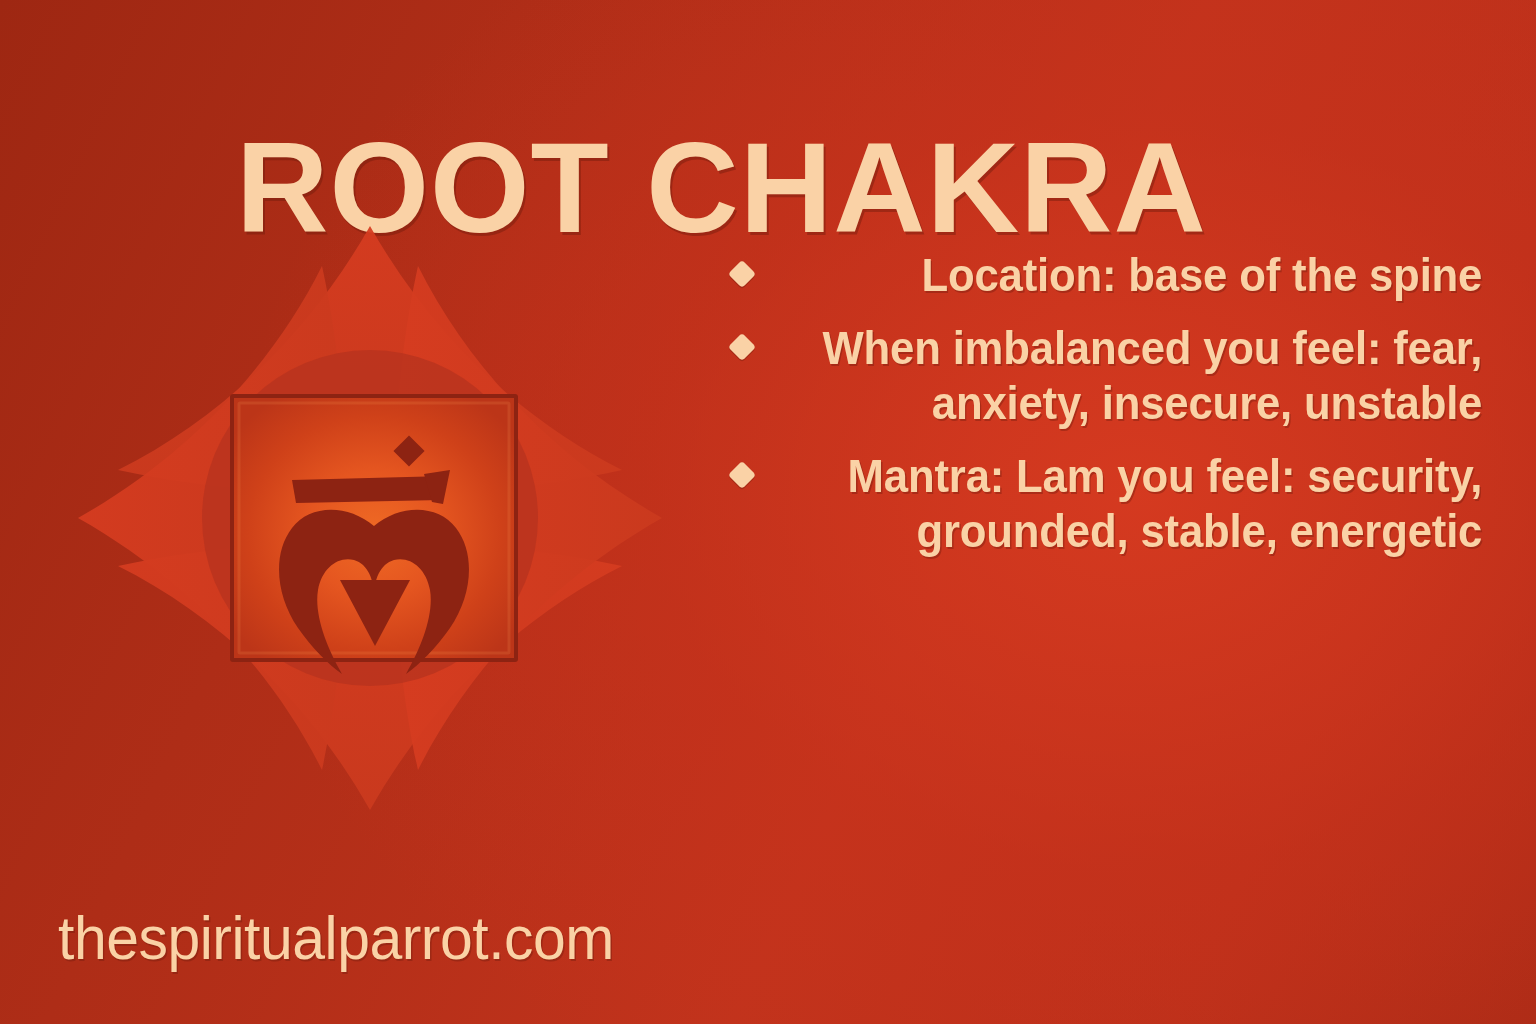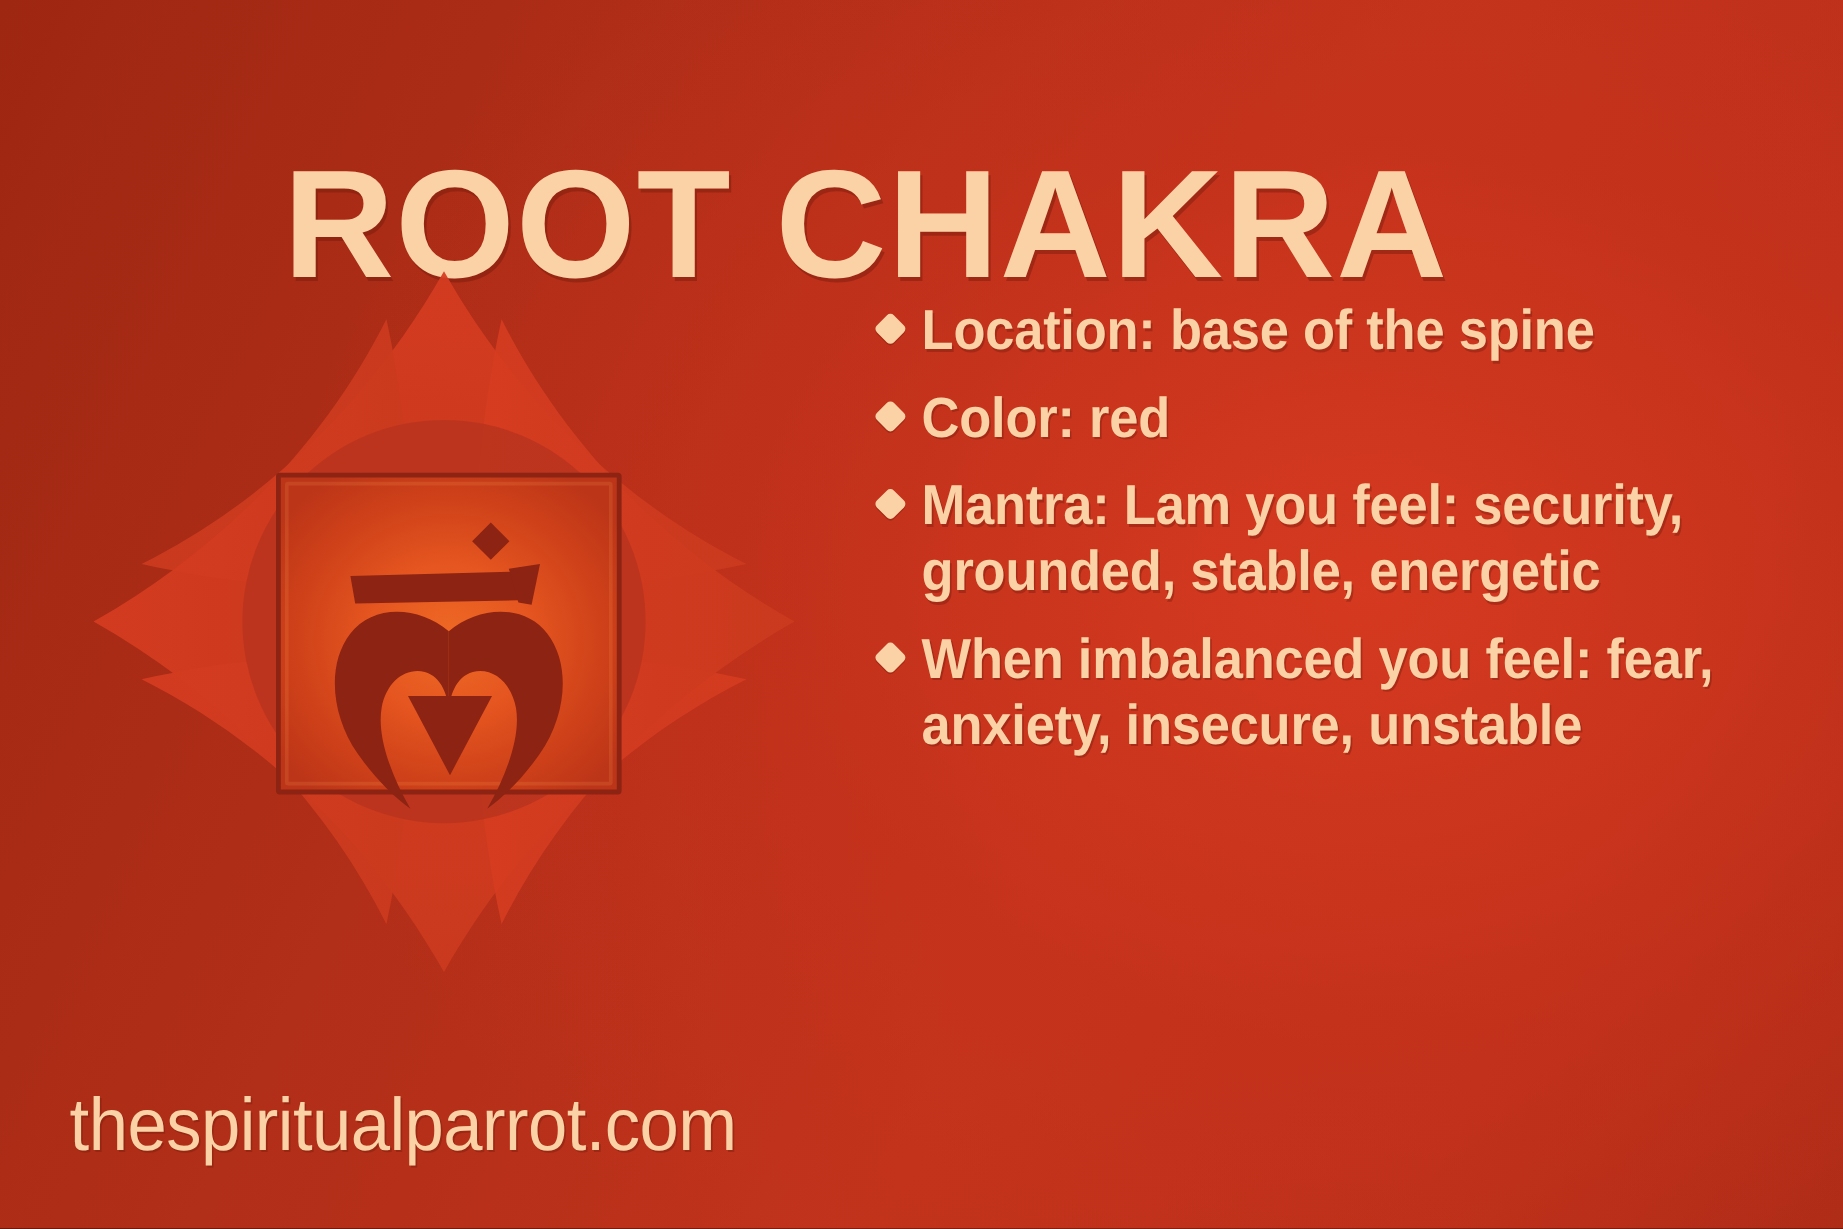--- a/index.html
+++ b/index.html
@@ -47,20 +47,21 @@
     height: 620px;
   }
   #symbol svg { display: block; width: 100%; height: 100%; }
 
   
   #bullets {
     position: absolute;
     left: 732px;
     top: 248px;
     width: 804px;
+    text-align: right;
   }
   .bullet-row {
     display: flex;
     align-items: flex-start;
     margin-bottom: 18px;
   }
   .bullet-marker {
     flex: 0 0 auto;
     width: 20px;
     height: 20px;
@@ -173,32 +174,28 @@
   </div>
 
   <div id="bullets">
 
     <div class="bullet-row">
       <span class="bullet-marker"></span>
       <span class="bullet-text">Location: base of the spine</span>
     </div>
 
 
+
     <div class="bullet-row">
       <span class="bullet-marker"></span>
-      <span class="bullet-text">Color: red</span>
+      <span class="bullet-text">When imbalanced you feel: fear, anxiety, insecure, unstable</span>
     </div>
 
     <div class="bullet-row">
       <span class="bullet-marker"></span>
       <span class="bullet-text">Mantra: Lam you feel: security, grounded, stable, energetic</span>
     </div>
 
-    <div class="bullet-row">
-      <span class="bullet-marker"></span>
-      <span class="bullet-text">When imbalanced you feel: fear, anxiety, insecure, unstable</span>
-    </div>
-
   </div>
 
   <div id="site">thespiritualparrot.com</div>
 
 </div>
 
 </body></html>

